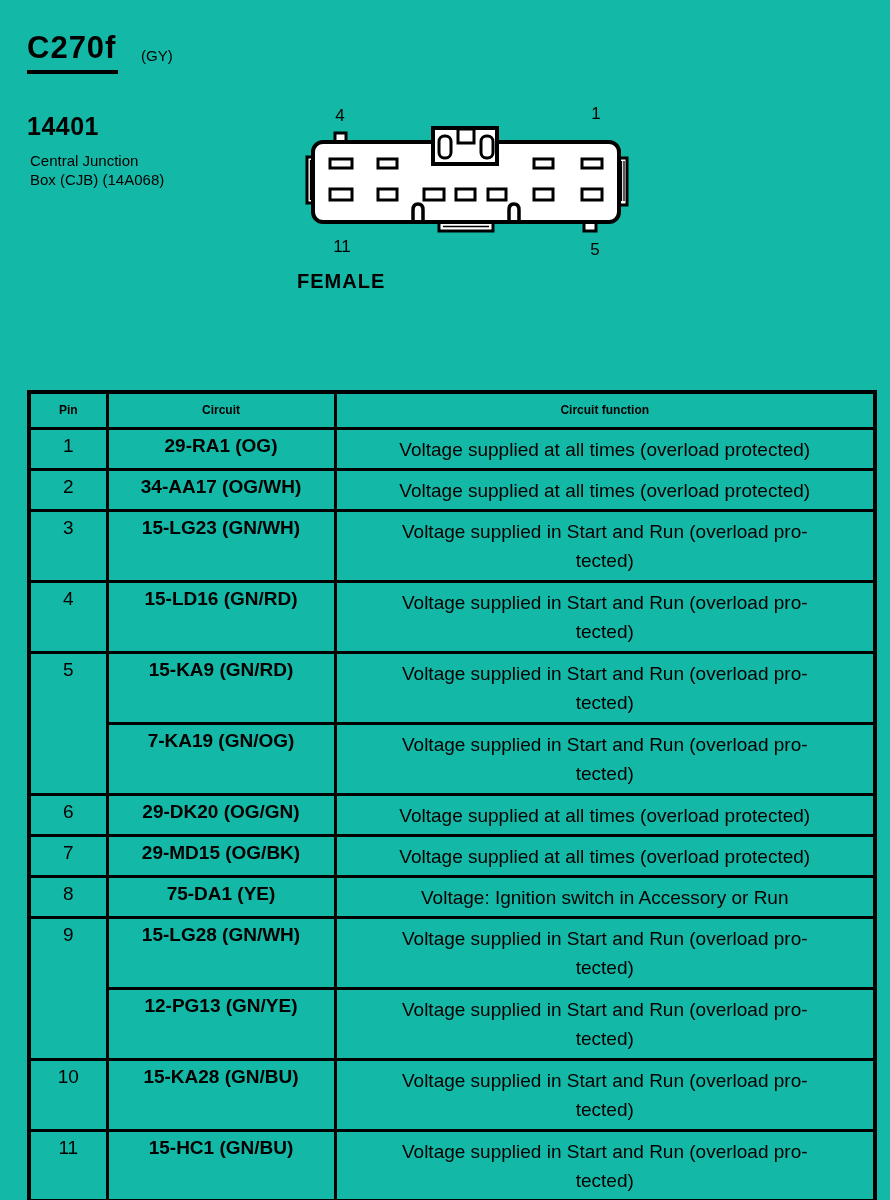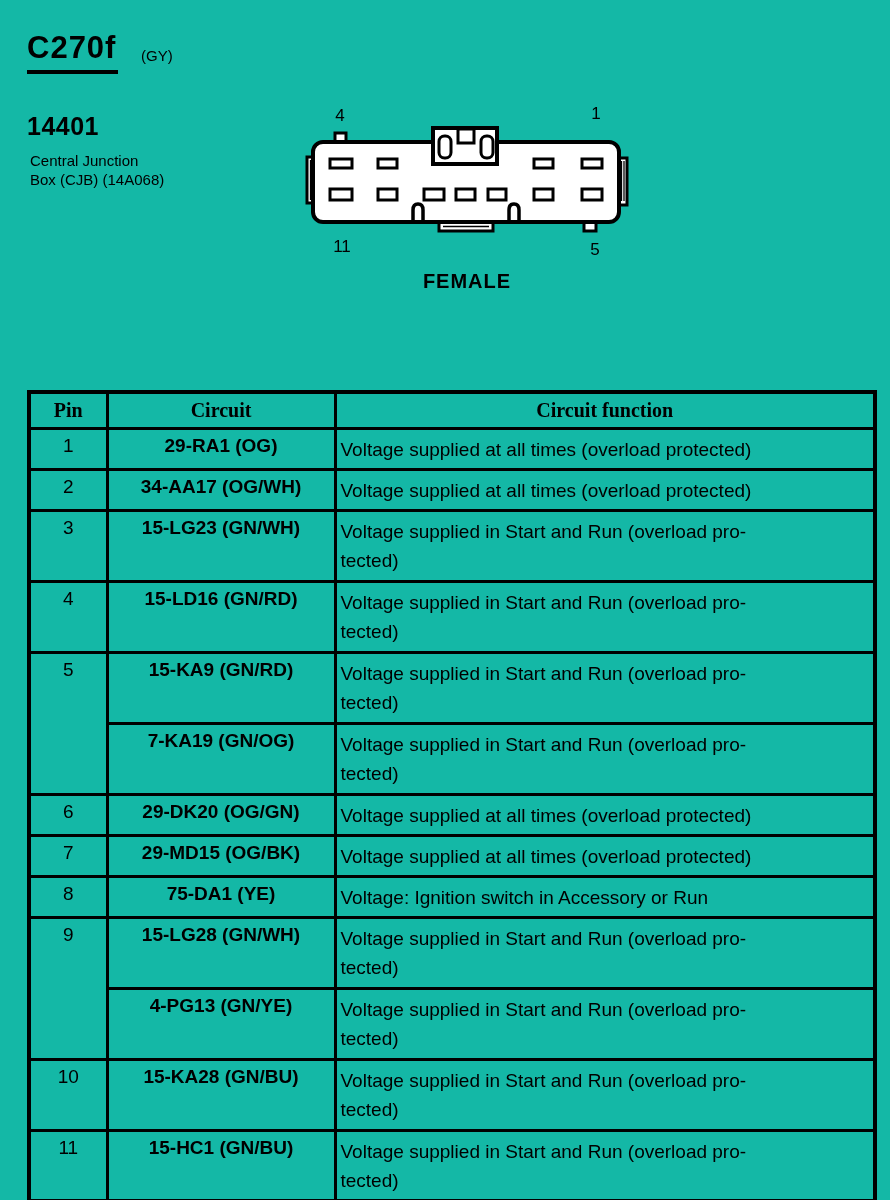--- a/index.html
+++ b/index.html
@@ -56,58 +56,56 @@
   .connector-svg text {
     font-family: "Liberation Sans", sans-serif;
     font-size: 17px;
     fill: #000;
   }
   .female-label {
     position: absolute;
     left: 297px;
     top: 270px;
     width: 340px;
-    text-align: center;
     font-size: 20px;
     font-weight: bold;
     letter-spacing: 1px;
   }
 
   
   table.pinout {
     position: absolute;
     left: 27px;
     top: 390px;
     width: 850px;
     border-collapse: collapse;
     border: 4px solid #000;
     table-layout: fixed;
   }
   table.pinout th, table.pinout td {
     border: 3px solid #000;
   }
   table.pinout th {
-    font-size: 20px;
+    font-size: 12px;
     font-weight: bold;
     text-align: center;
     height: 36px;
     padding: 2px 4px;
-    font-family: Liberation Serif, serif;
   }
   table.pinout td {
     font-size: 19px;
     vertical-align: top;
     padding: 5px 4px 4px 4px;
   }
   col.c-pin { width: 78px; }
   col.c-circuit { width: 228px; }
   td.col-pin { text-align: center; }
   td.col-circuit { text-align: center; font-weight: bold; }
   td.col-function {
-    text-align: left;
+    text-align: center;
     padding-left: 10px;
     white-space: pre-line;
     line-height: 29px;
   }
   tr.row-single { height: 37px; }
   tr.row-tall { height: 71px; }
 </style>
 </head>
 <body>
 
@@ -241,21 +239,21 @@
           <td class="col-circuit">75-DA1 (YE)</td>
           <td class="col-function">Voltage: Ignition switch in Accessory or Run</td>
         </tr>
         <tr class="row-tall">
           <td class="col-pin" rowspan="2">9</td>
           <td class="col-circuit">15-LG28 (GN/WH)</td>
           <td class="col-function">Voltage supplied in Start and Run (overload pro-
 tected)</td>
         </tr>
         <tr class="row-tall">
-          <td class="col-circuit">4-PG13 (GN/YE)</td>
+          <td class="col-circuit">12-PG13 (GN/YE)</td>
           <td class="col-function">Voltage supplied in Start and Run (overload pro-
 tected)</td>
         </tr>
         <tr class="row-tall">
           <td class="col-pin" rowspan="1">10</td>
           <td class="col-circuit">15-KA28 (GN/BU)</td>
           <td class="col-function">Voltage supplied in Start and Run (overload pro-
 tected)</td>
         </tr>
         <tr class="row-tall">

